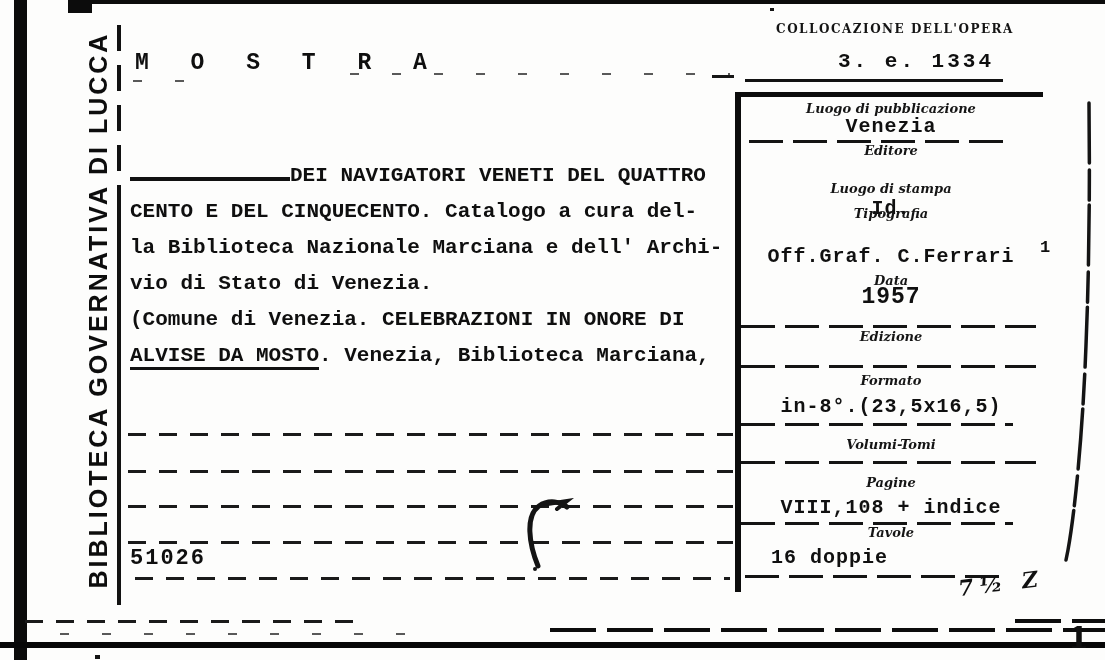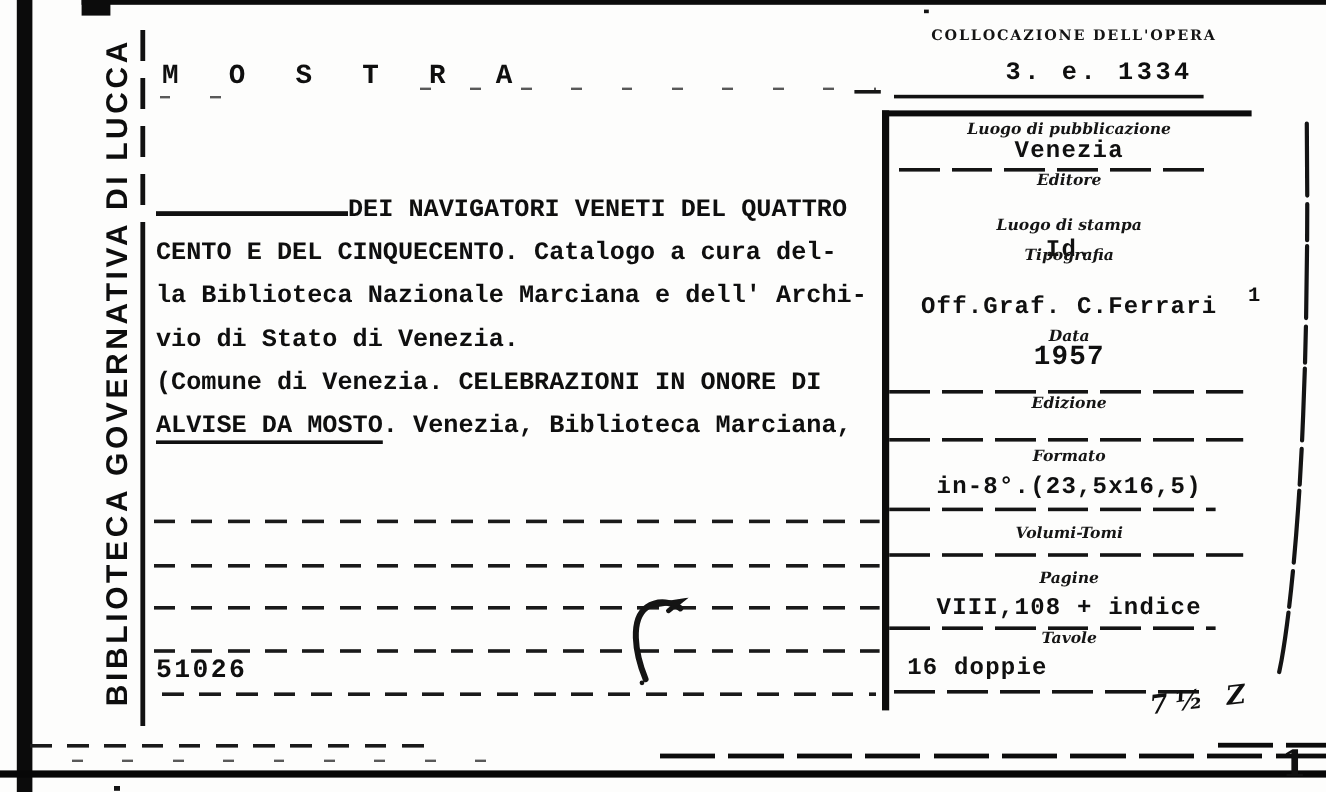--- a/index.html
+++ b/index.html
@@ -133,21 +133,21 @@
     <div class="flabel" style="top:280px;">Formato</div>
     <div class="fval" style="top:302px;">in-8°.(23,5x16,5)</div>
     <div class="wline" style="left:0;top:330px;width:272px;"></div>
     <div class="flabel" style="top:333px;margin-top:11px;">Volumi-Tomi</div>
 
     <div class="wline" style="left:0;top:368px;width:295px;"></div>
     <div class="flabel" style="top:382px;">Pagine</div>
     <div class="fval" style="top:403px;">VIII,108 + indice</div>
     <div class="wline" style="left:0;top:429px;width:272px;"></div>
     <div class="flabel" style="top:432px;">Tavole</div>
-    <div class="fval" style="top:453px;text-align:left;padding-left:15px;">16 doppie</div>
+    <div class="fval" style="top:453px;text-align:left;padding-left:30px;">16 doppie</div>
     <div class="wline" style="left:4px;top:482px;width:255px;"></div>
   </div>
 
   <svg class="page-edge" width="48" height="475" viewBox="0 0 48 475">
     <path d="M31,8 C32,90 31,180 28,250 C25,330 18,410 10,455 L8,465" fill="none" stroke="#141414" stroke-width="3.5" stroke-linecap="round" stroke-dasharray="60 7 30 5"></path>
   </svg>
   <div class="small-one typed">1</div>
 
   <div class="handwritten">7½ Z</div>
 

